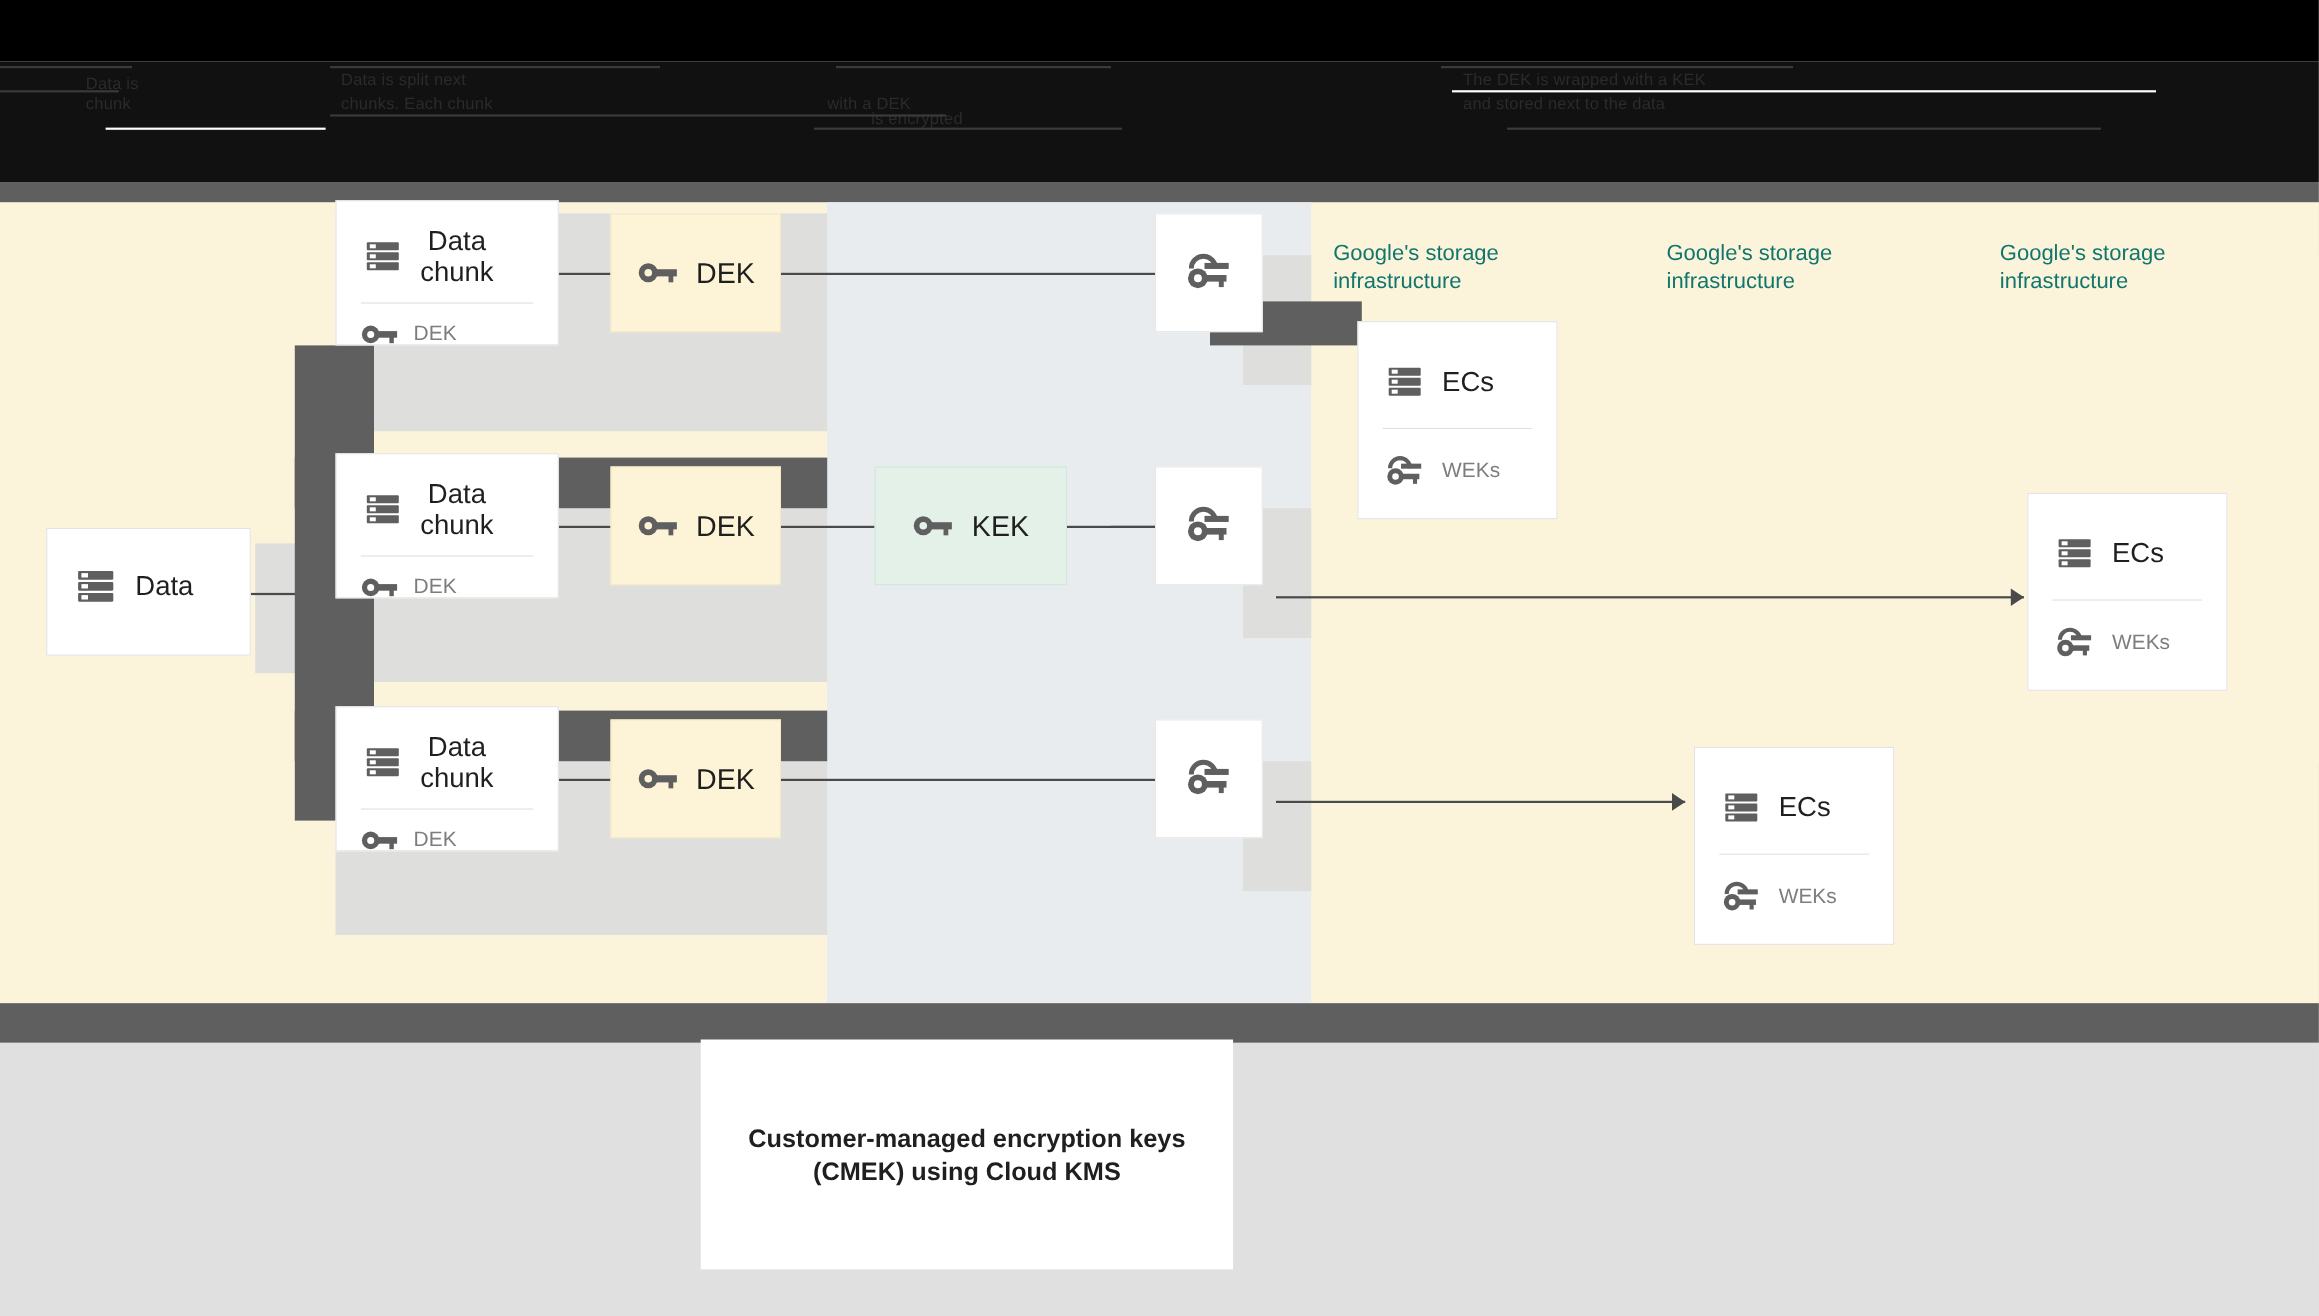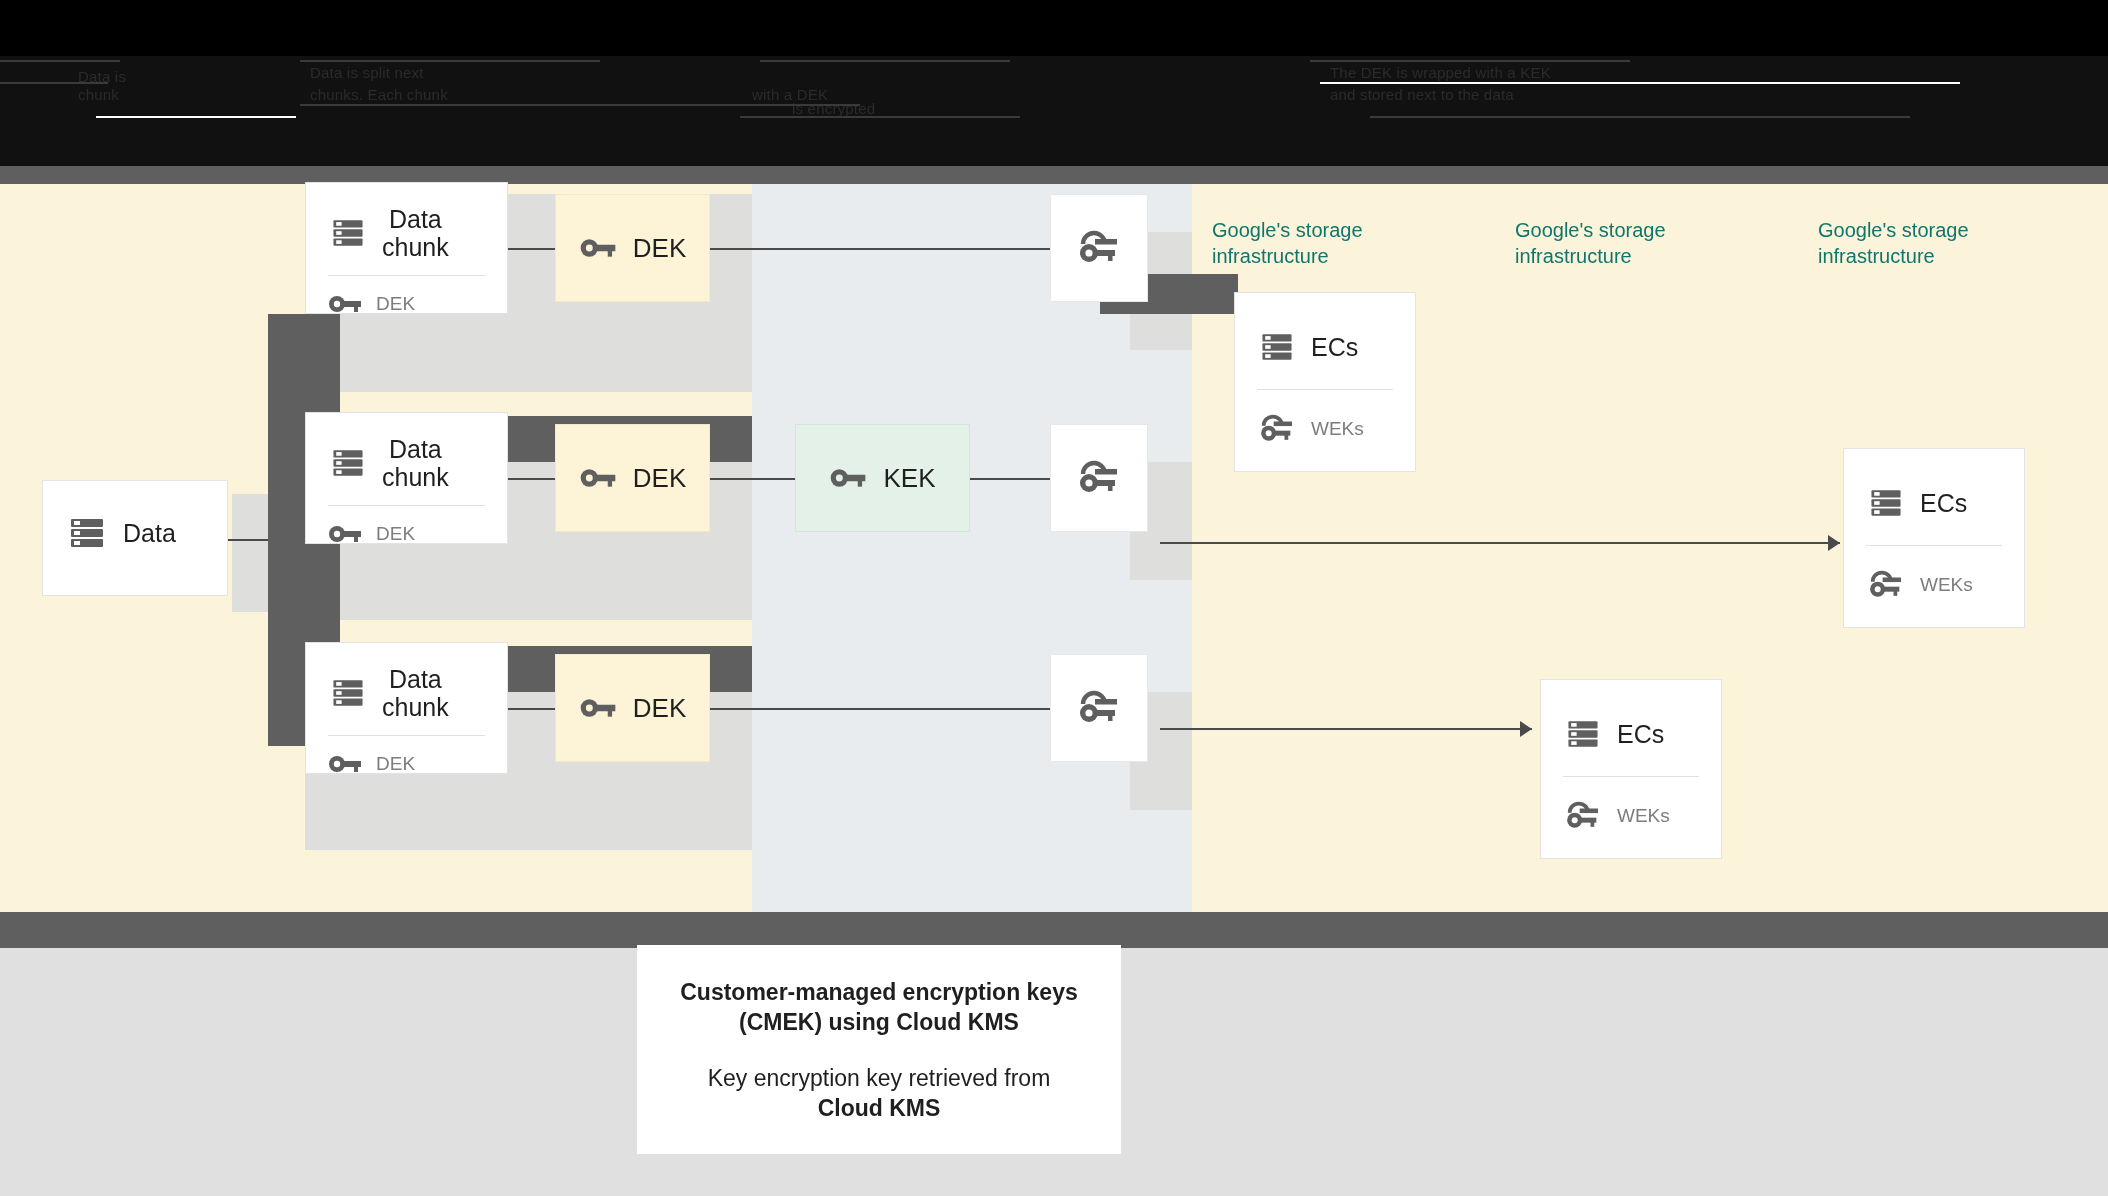--- a/index.html
+++ b/index.html
@@ -426,19 +426,15 @@
     </div>
 
   </div>
 
   <div class="bottom-grey"></div>
   <div class="bottom-area"></div>
 
   <div class="caption">
     <div class="cap-bold" style="white-space:pre-line;">Customer-managed encryption keys
 (CMEK) using Cloud KMS</div>
-    <div class="cap-line">
-      <span>Key encryption key retrieved from</span><br>
-      <b>Cloud KMS</b>
-    </div>
   </div>
 
 </div>
 
 </body></html>

